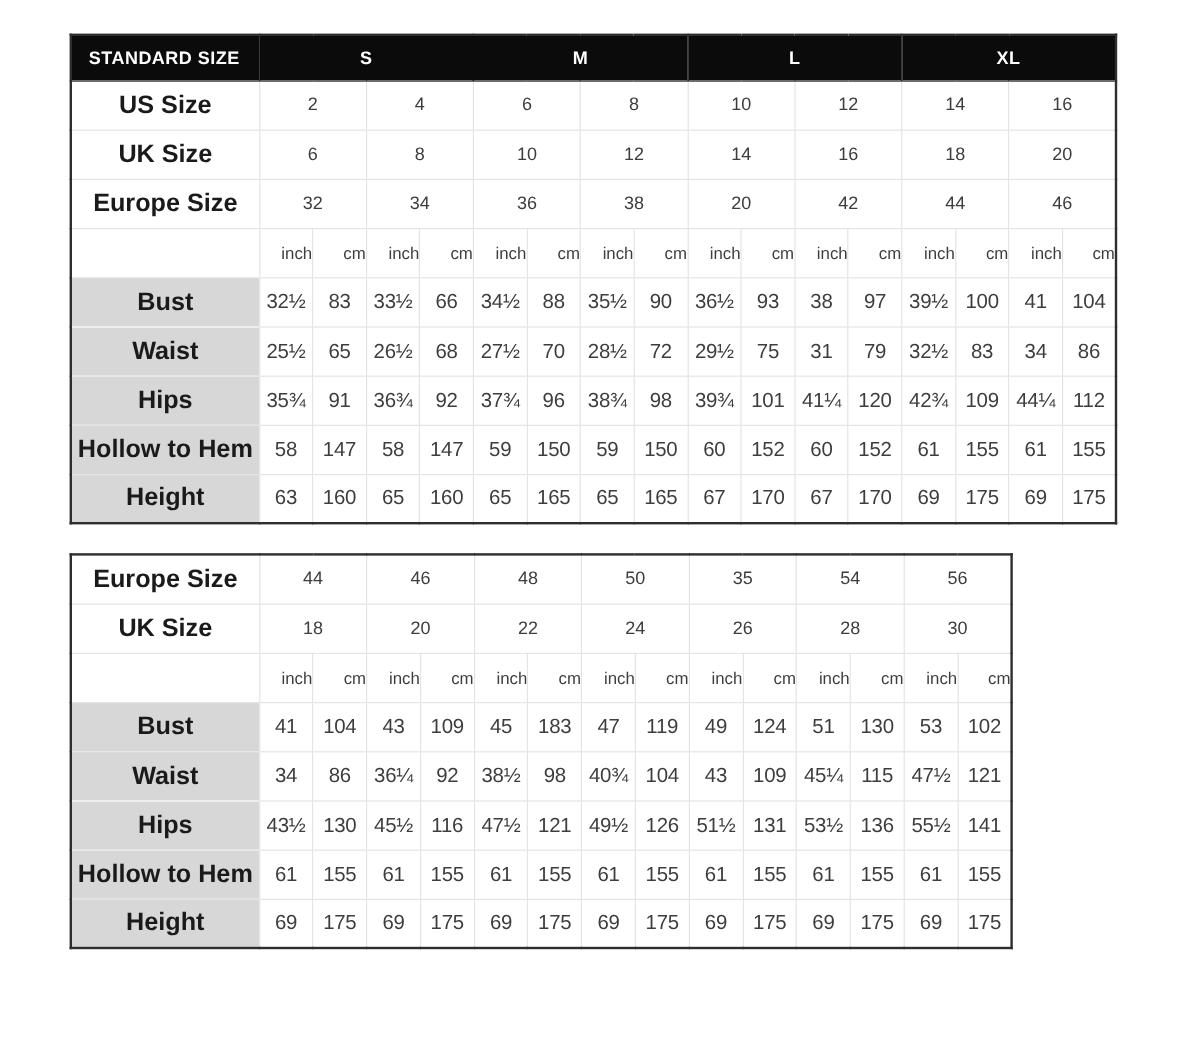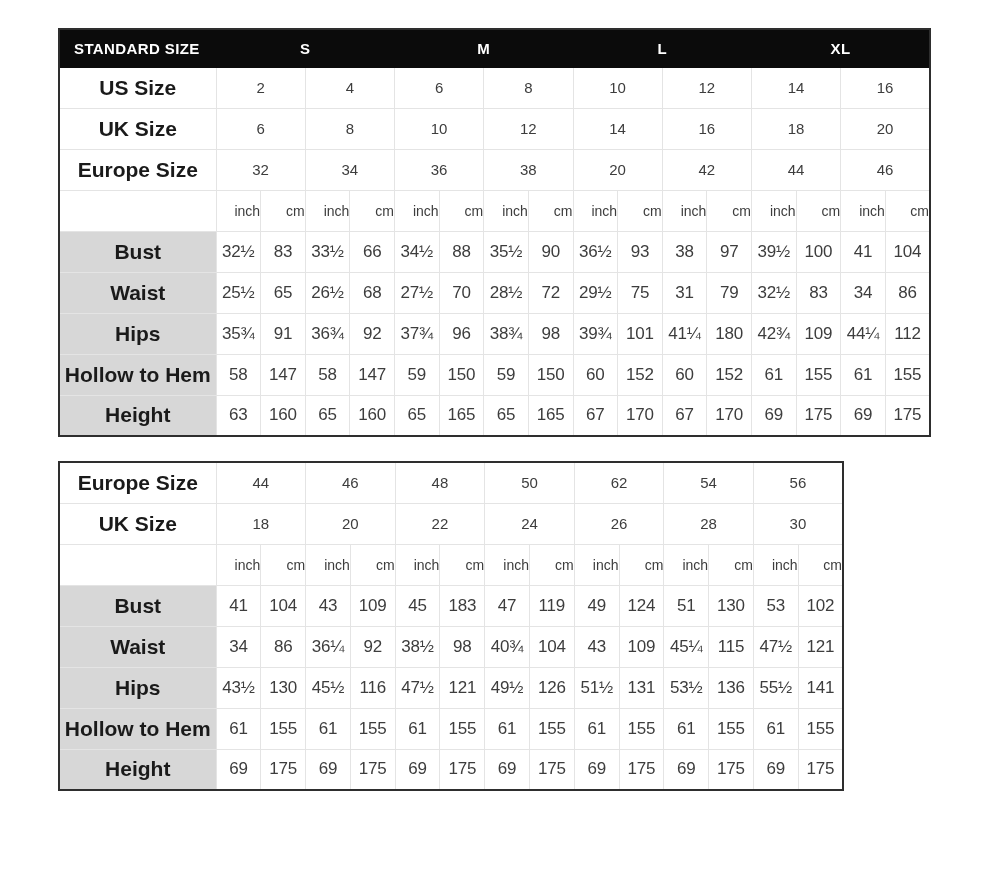--- a/index.html
+++ b/index.html
@@ -192,21 +192,21 @@
           <td class="measure-value">91</td>
           <td class="measure-value">36¾</td>
           <td class="measure-value">92</td>
           <td class="measure-value">37¾</td>
           <td class="measure-value">96</td>
           <td class="measure-value">38¾</td>
           <td class="measure-value">98</td>
           <td class="measure-value">39¾</td>
           <td class="measure-value">101</td>
           <td class="measure-value">41¼</td>
-          <td class="measure-value">180</td>
+          <td class="measure-value">120</td>
           <td class="measure-value">42¾</td>
           <td class="measure-value">109</td>
           <td class="measure-value">44¼</td>
           <td class="measure-value">112</td>
         </tr>
         <tr>
           <th class="row-label gray">Hollow to Hem</th>
           <td class="measure-value">58</td>
           <td class="measure-value">147</td>
           <td class="measure-value">58</td>
@@ -264,21 +264,21 @@
         <col>
         <col>
       </colgroup>
     <tbody id="plus-body">
         <tr>
           <th class="row-label">Europe Size</th>
           <td class="size-value" colspan="2">44</td>
           <td class="size-value" colspan="2">46</td>
           <td class="size-value" colspan="2">48</td>
           <td class="size-value" colspan="2">50</td>
-          <td class="size-value" colspan="2">62</td>
+          <td class="size-value" colspan="2">35</td>
           <td class="size-value" colspan="2">54</td>
           <td class="size-value" colspan="2">56</td>
         </tr>
         <tr>
           <th class="row-label">UK Size</th>
           <td class="size-value" colspan="2">18</td>
           <td class="size-value" colspan="2">20</td>
           <td class="size-value" colspan="2">22</td>
           <td class="size-value" colspan="2">24</td>
           <td class="size-value" colspan="2">26</td>

